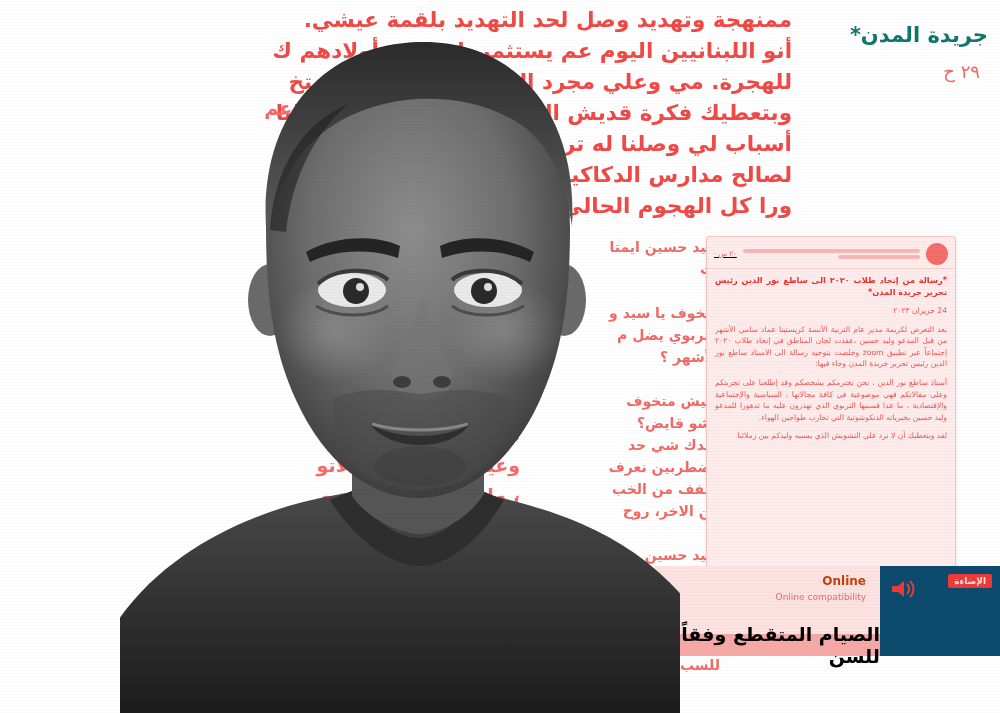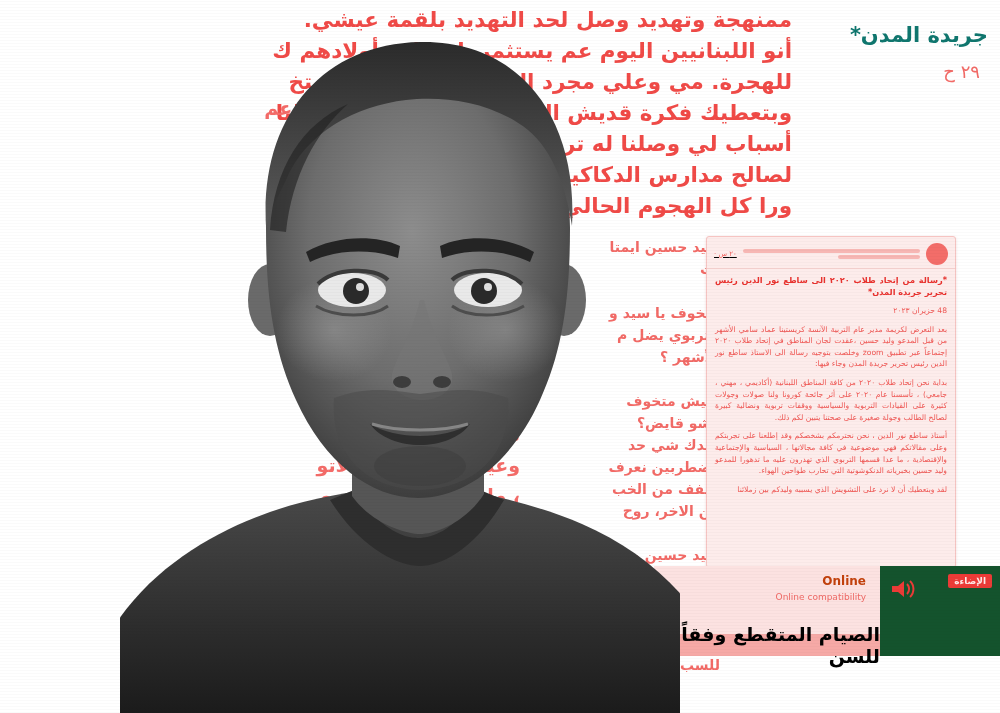--- a/index.html
+++ b/index.html
@@ -182,21 +182,21 @@
     position: absolute;
     left: 654px;
     top: 566px;
     width: 346px;
     height: 90px;
     display: flex;
     direction: rtl;
   }
   .ad-left {
     width: 120px;
-    background: #14532d;
+    background: #0c4a6e;
     position: relative;
     overflow: hidden;
   }
   .ad-badge {
     position: absolute;
     top: 8px;
     right: 8px;
     background: #ec3b37;
     color: #ffe9e8;
     font-size: 9px;
@@ -330,23 +330,22 @@
       <div class="post-head">
         <div class="post-avatar"></div>
         <div class="post-head-lines">
           <div class="post-head-line"></div>
           <div class="post-head-line short"></div>
         </div>
         <div class="post-meta">٢٠ س · </div>
       </div>
       <div class="post-body">
         <div class="post-title">*رسالة من إتحاد طلاب ٢٠٢٠ الى ساطع نور الدين رئيس تحرير جريدة المدن*</div>
-        <div class="post-para">48 حزيران ٢٠٢٣</div>
+        <div class="post-para">24 حزيران ٢٠٢٣</div>
         <div class="post-para">بعد التعرض لكريمة مدير عام التربية الآنسة كريستينا عماد سامي الأشهر من قبل المدعو وليد حسين ،عقدت لجان المناطق في إتحاد طلاب ٢٠٢٠ إجتماعاً عبر تطبيق zoom وخلصت بتوجيه رسالة الى الاستاذ ساطع نور الدين رئيس تحرير جريدة المدن وجاء فيها:</div>
-        <div class="post-para">بداية نحن إتحاد طلاب ٢٠٢٠ من كافة المناطق اللبنانية (أكاديمي ، مهني ، جامعي) ، تأسسنا عام ٢٠٢٠ على أثر جائحة كورونا ولنا صولات وجولات كثيرة على القيادات التربوية والسياسية ووقفات تربوية ونضالية كبيرة لصالح الطالب وجولة صغيرة على صحتنا يتبين لكم ذلك.</div>
         <div class="post-para">أستاذ ساطع نور الدين ، نحن نحترمكم بشخصكم وقد إطلعنا على تجربتكم وعلى مقالاتكم فهي موضوعية في كافة مجالاتها ، السياسية والإجتماعية والإقتصادية ، ما عدا قسمها التربوي الذي تهدرون عليه ما تدهورا للمدعو وليد حسين بخبرياته الدنكوشوتية التي تحارب طواحين الهواء.</div>
         <div class="post-para">لقد وبتعطيك أن لا نرد على التشويش الذي يسببه وليدكم بين زملائنا</div>
       </div>
     </div>
 
     <div class="ad-strip">
       <div class="ad-left">
         <div class="ad-badge">الإضاءة</div>
         <svg class="ad-speaker" viewBox="0 0 26 22">
           <polygon points="2,8 8,8 14,3 14,19 8,14 2,14" fill="#ec3b37"></polygon>

